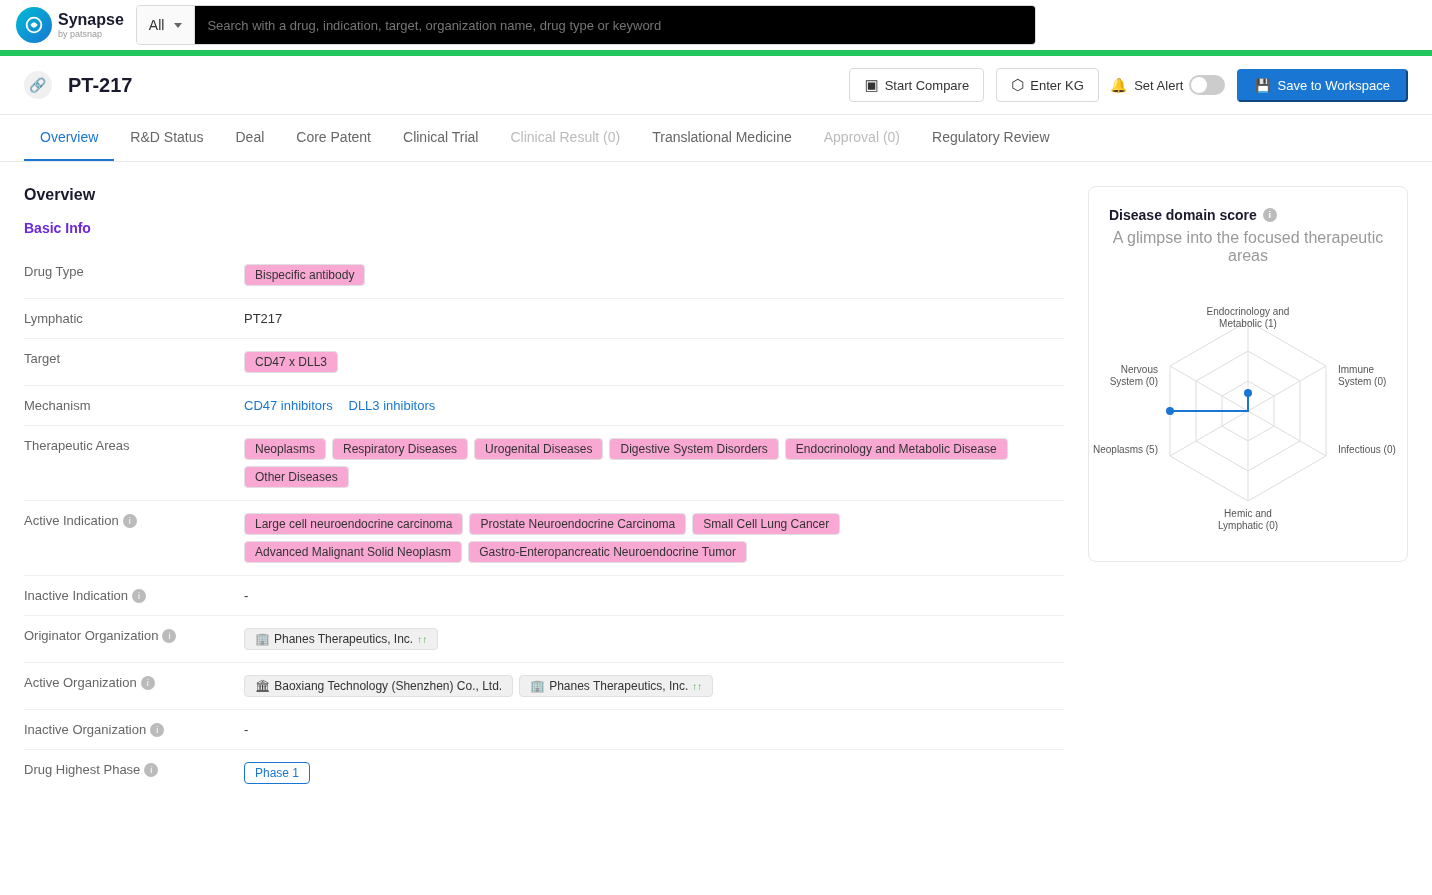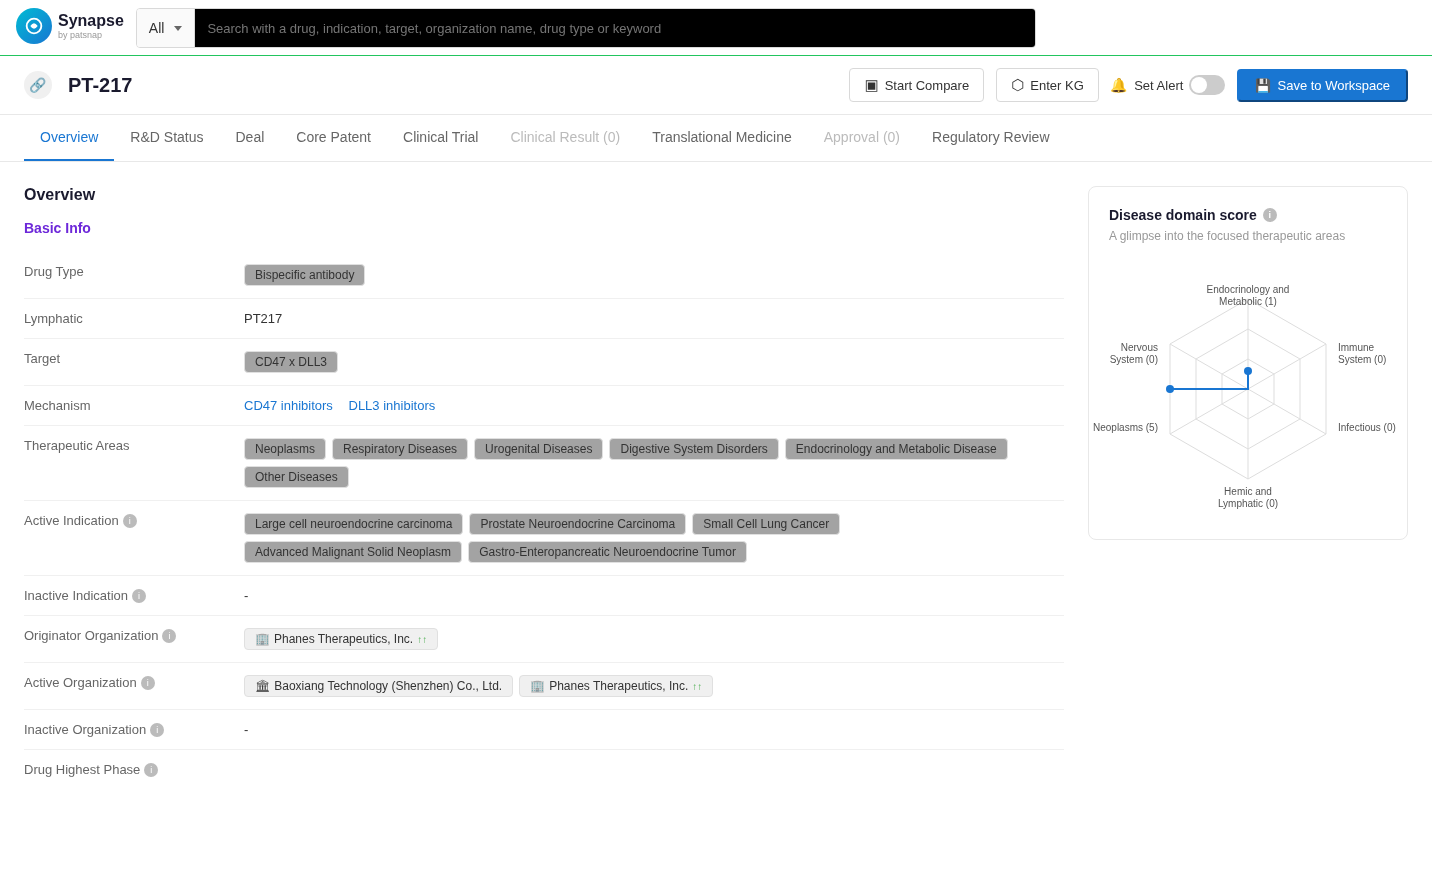--- a/index.html
+++ b/index.html
@@ -1,20 +1,20 @@
 <!DOCTYPE html>
 <html><head>
   <meta charset="utf-8">
   <style>
     * { box-sizing: border-box; margin: 0; padding: 0; }
     body { font-family: -apple-system, BlinkMacSystemFont, 'Segoe UI', sans-serif; font-size: 14px; color: #333; background: #fff; }
 
     
     .top-bar {
-      display: flex; align-items: flex-start; padding: 8px 16px; border-bottom: 1px solid #22c55e; gap: 12px; height: 56px;
+      display: flex; align-items: center; padding: 8px 16px; border-bottom: 6px solid #22c55e; gap: 12px; height: 56px;
     }
     .logo { display: flex; align-items: center; gap: 6px; }
     .logo-circle { width: 36px; height: 36px; border-radius: 50%; background: linear-gradient(135deg, #00bcd4, #1976d2); display: flex; align-items: center; justify-content: center; }
     .logo-circle svg { width: 22px; height: 22px; fill: white; }
     .logo-text { display: flex; flex-direction: column; }
     .logo-text .synapse { font-size: 16px; font-weight: 700; color: #1a1a2e; }
     .logo-text .bypatsnap { font-size: 9px; color: #999; }
     .search-wrapper { display: flex; align-items: center; flex: 1; max-width: 900px; border: 1px solid #d9d9d9; border-radius: 4px; overflow: hidden; }
     .search-category { display: flex; align-items: center; gap: 6px; padding: 0 12px; border-right: 1px solid #d9d9d9; height: 38px; cursor: pointer; white-space: nowrap; font-size: 14px; color: #333; background: #fafafa; }
     .search-input { flex: 1; border: none; outline: none; padding: 0 12px; height: 38px; font-size: 13px; color: #999; background: #000000; }
@@ -46,32 +46,32 @@
 
     .section-title { font-size: 16px; font-weight: 700; color: #1a1a2e; margin-bottom: 16px; }
     .sub-title { font-size: 14px; font-weight: 700; color: #6d28d9; margin-bottom: 16px; }
 
     .info-row { display: flex; align-items: flex-start; padding: 12px 0; border-bottom: 1px solid #f0f0f0; gap: 0; }
     .info-row:last-child { border-bottom: none; }
     .info-label { width: 220px; flex-shrink: 0; color: #666; font-size: 13px; display: flex; align-items: center; gap: 4px; }
     .info-value { flex: 1; font-size: 13px; color: #333; display: flex; flex-wrap: wrap; gap: 6px; align-items: center; }
     .info-icon { width: 14px; height: 14px; border-radius: 50%; background: #bbb; color: white; font-size: 9px; display: flex; align-items: center; justify-content: center; cursor: pointer; flex-shrink: 0; }
 
-    .tag { padding: 3px 10px; border-radius: 4px; background: #a3a3a3; color: #333; font-size: 12px; white-space: nowrap; border: 1px solid #e0e0e0; }
+    .tag { padding: 3px 10px; border-radius: 4px; background: #f9a8d4; color: #333; font-size: 12px; white-space: nowrap; border: 1px solid #e0e0e0; }
     .tag-blue { background: #fff; color: #1976d2; border: 1px solid #1976d2; border-radius: 4px; padding: 3px 10px; font-size: 12px; }
     .mechanism-link { color: #1976d2; text-decoration: none; }
 
     .org-tag { display: flex; align-items: center; gap: 4px; padding: 3px 10px; border-radius: 4px; background: #f0f0f0; font-size: 12px; color: #333; border: 1px solid #e0e0e0; }
     .org-icon { font-size: 12px; }
     .org-arrow { color: #4caf50; font-size: 10px; }
 
     
-    .score-card { border: 1px solid #e8e8e8; border-radius: 8px; padding: 20px; background: #fff; }
+    .score-card { border: 1px solid #e8e8e8; border-radius: 8px; padding: 20px; background: #fff; text-align: center; }
     .score-title { font-size: 14px; font-weight: 600; color: #1a1a2e; display: flex; align-items: center; gap: 6px; margin-bottom: 6px; }
-    .score-subtitle { font-size: 12px; color: #999; margin-bottom: 16px; }
+    .score-subtitle { font-size: 16px; color: #999; margin-bottom: 16px; }
     .radar-container { width: 100%; display: flex; justify-content: center; }
 
     svg.radar { overflow: visible; }
   </style>
 </head>
 <body>
 
 <div class="top-bar">
   <div class="logo">
     <div class="logo-circle">
@@ -238,20 +238,23 @@
         <span class="info-icon">i</span>
       </div>
       <div class="info-value">-</div>
     </div>
 
     <div class="info-row">
       <div class="info-label">
         <span>Drug Highest Phase</span>
         <span class="info-icon">i</span>
       </div>
+      <div class="info-value">
+        <span class="tag-blue">Phase 1</span>
+      </div>
     </div>
   </div>
 
   <div class="content-right">
     <div class="score-card">
       <div class="score-title">
         <span>Disease domain score</span>
         <span class="info-icon">i</span>
       </div>
       <div class="score-subtitle">A glimpse into the focused therapeutic areas</div>

